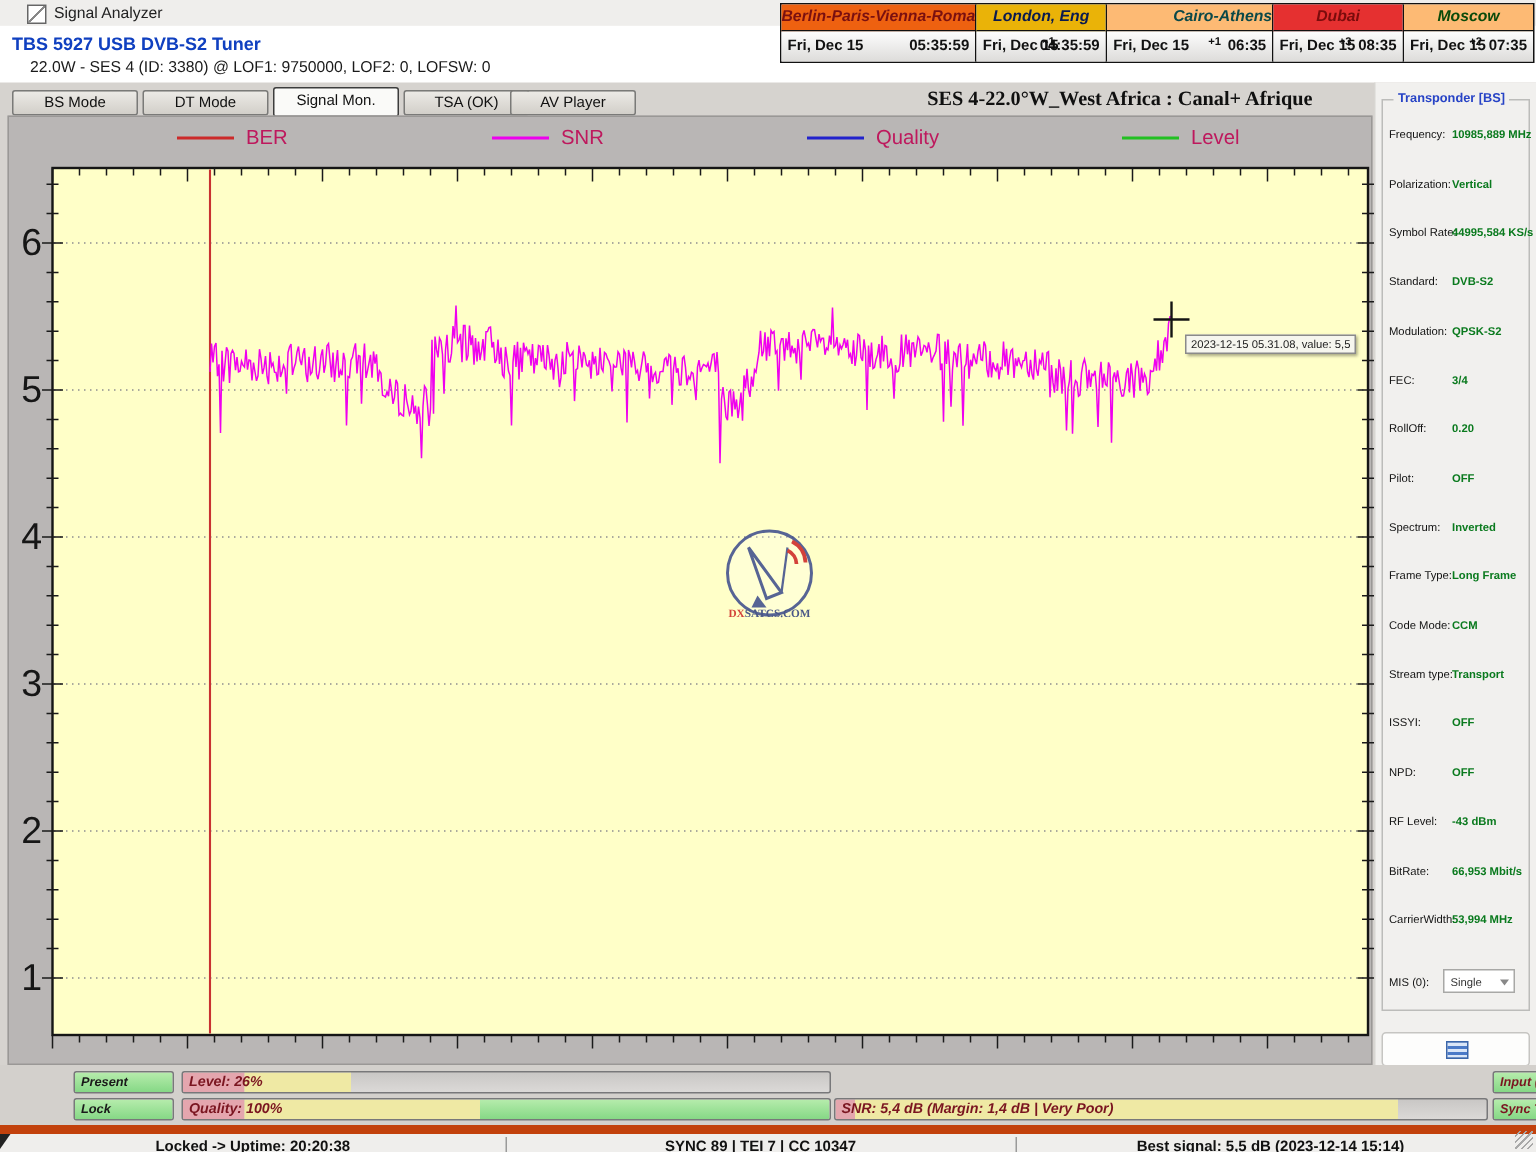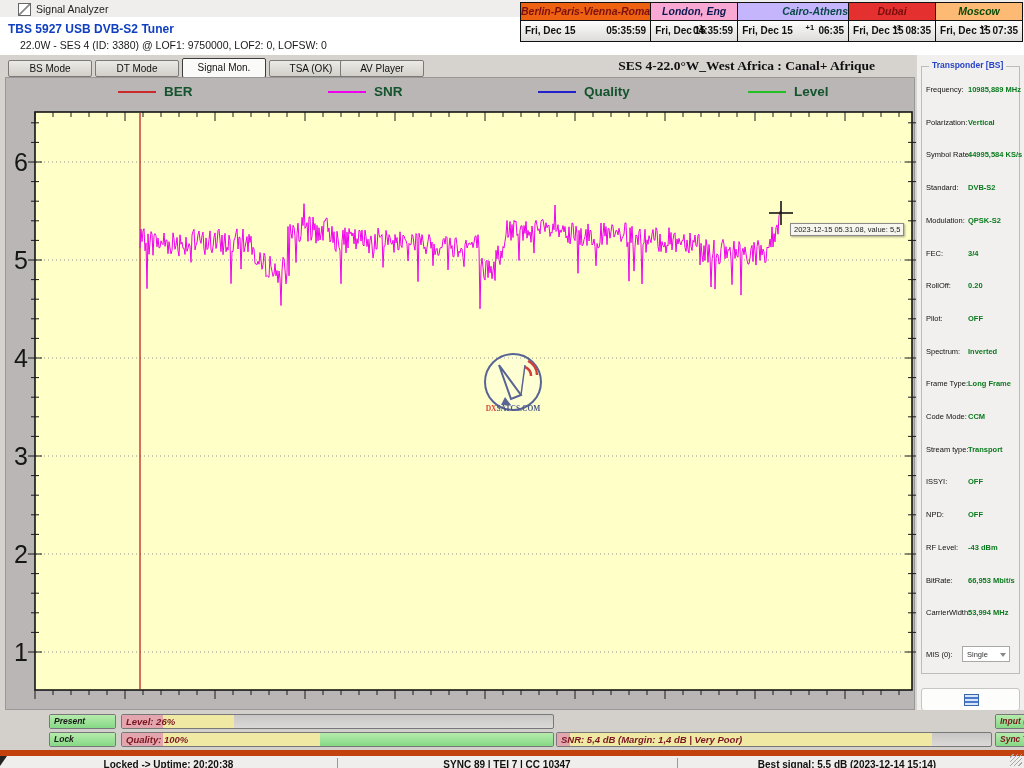--- a/index.html
+++ b/index.html
@@ -27,21 +27,21 @@
   
   .tabbtn{position:absolute;top:60px;height:17px;width:84px;background:linear-gradient(#eceae6,#d2cfc9);
           border:1px solid #7a7a78;border-radius:2px;font-size:10px;color:#111;text-align:center;line-height:15px;box-sizing:border-box;}
   .tabbtn.active{background:#fafaf8;border:1px solid #3c3c3c;top:58px;height:20px;line-height:18px;}
   
   .charttitle{position:absolute;width:600px;text-align:right;font-family:Liberation Serif, serif;
               font-weight:bold;font-size:13.5px;color:#101010;white-space:nowrap;}
   
   #chartpanel{position:absolute;left:5px;top:77px;width:910px;height:633px;background:#b9b6b5;border:1px solid #9a9896;box-sizing:border-box;}
   .leg-dash{position:absolute;top:91px;width:38px;height:2px;}
-  .leg-label{position:absolute;top:84px;font-size:13.5px;font-weight:700;color:#14532d;}
+  .leg-label{position:absolute;top:84px;font-size:13.5px;font-weight:400;color:#be185d;}
   .ylab{position:absolute;left:2px;width:26px;text-align:right;font-size:25px;color:#161616;}
   #plot-svg{position:absolute;left:25px;top:108px;}
   #tooltip{position:absolute;left:790px;top:223px;background:#f6f6ee;border:1px solid #8a8a8a;
            box-shadow:1px 1px 2px rgba(0,0,0,.35);font-size:7.5px;color:#222;padding:1px 3px;white-space:nowrap;}
   #watermark{position:absolute;left:481px;top:351px;width:64px;height:68px;opacity:.85;}
   
   #rightpanel{position:absolute;left:916px;top:55px;width:108px;height:655px;background:#f1f0ee;border-left:1px solid #d8d6d2;box-sizing:border-box;}
   #groupbox{position:absolute;left:921px;top:66px;width:99px;height:608px;border:1px solid #bcbcba;box-sizing:border-box;}
   #group-title{position:absolute;left:929px;top:60px;background:#f1f0ee;padding:0 3px;font-size:8.5px;font-weight:bold;color:#2743c6;}
   .fld{position:absolute;left:926px;width:96px;height:12px;}
@@ -85,29 +85,29 @@
 
   <div id="clocks">
       <div class="clock">
         <div class="clock-head" style="background: rgb(238, 97, 16); color: rgb(122, 16, 16);">Berlin-Paris-Vienna-Roma</div>
         <div class="clock-body">
           <div class="clock-date">Fri, Dec 15</div>
           <div class="clock-time">05:35:59</div>
         </div>
       </div>
       <div class="clock">
-        <div class="clock-head" style="background: #f9a8d4; color: rgb(10, 26, 80);">London, Eng</div>
+        <div class="clock-head" style="background: #eab308; color: rgb(10, 26, 80);">London, Eng</div>
         <div class="clock-body">
           <div class="clock-date">Fri, Dec 15</div>
           <div class="clock-off">-1</div>
           <div class="clock-time">04:35:59</div>
         </div>
       </div>
       <div class="clock">
-        <div class="clock-head" style="background: #c4b5fd; color: rgb(10, 72, 72); padding-left: 44px;">Cairo-Athens</div>
+        <div class="clock-head" style="background: #fdba74; color: rgb(10, 72, 72); padding-left: 44px;">Cairo-Athens</div>
         <div class="clock-body">
           <div class="clock-date">Fri, Dec 15</div>
           <div class="clock-off">+1</div>
           <div class="clock-time">06:35</div>
         </div>
       </div>
       <div class="clock">
         <div class="clock-head" style="background: rgb(229, 48, 48); color: rgb(122, 12, 12);">Dubai</div>
         <div class="clock-body">
           <div class="clock-date">Fri, Dec 15</div>

